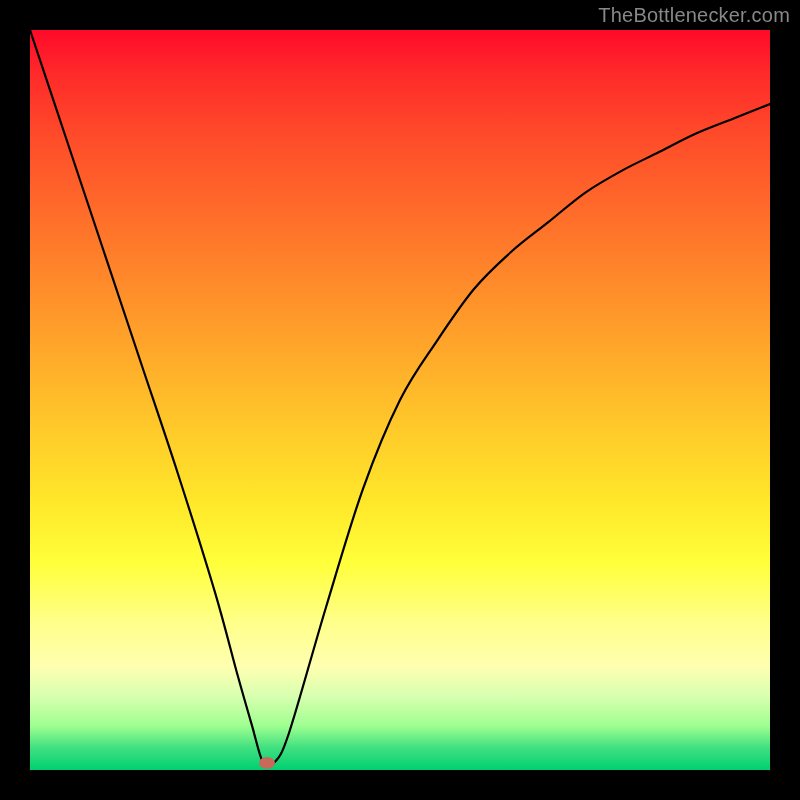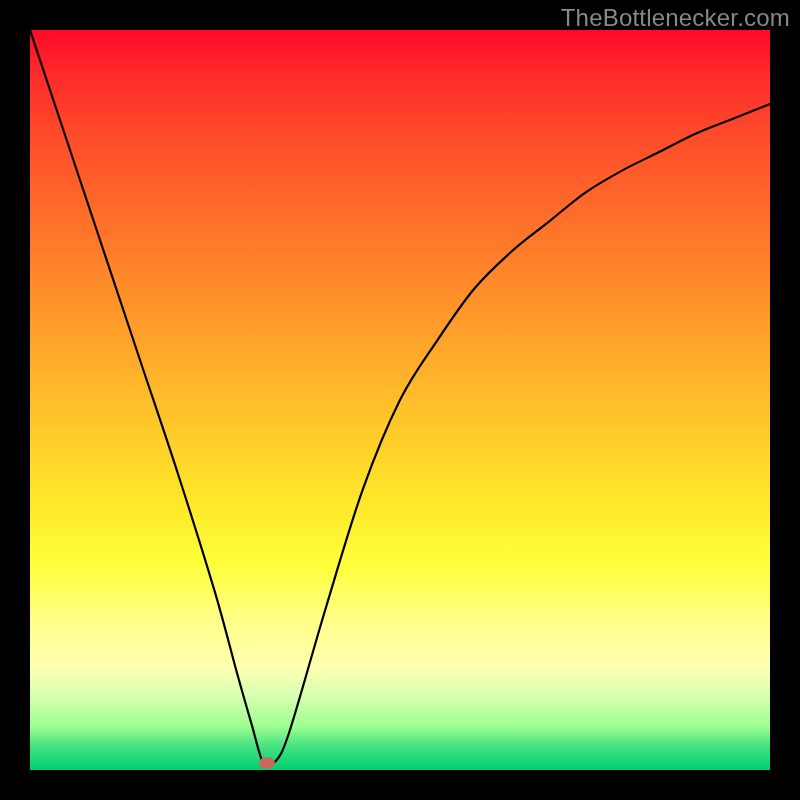--- a/index.html
+++ b/index.html
@@ -59,21 +59,21 @@
     height: 12px;
     background: #c76a5a;
     border-radius: 50%;
     transform: translate(-50%, -50%);
   }
   .watermark {
     position: absolute;
     top: 4px;
     right: 10px;
     color: #888;
-    font-size: 24px;
+    font-size: 20px;
     font-weight: 500;
     letter-spacing: 0.2px;
   }
 </style>
 </head>
 <body>
 
 <div class="frame">
   <div class="watermark">TheBottlenecker.com</div>
   <div class="plot-area">

